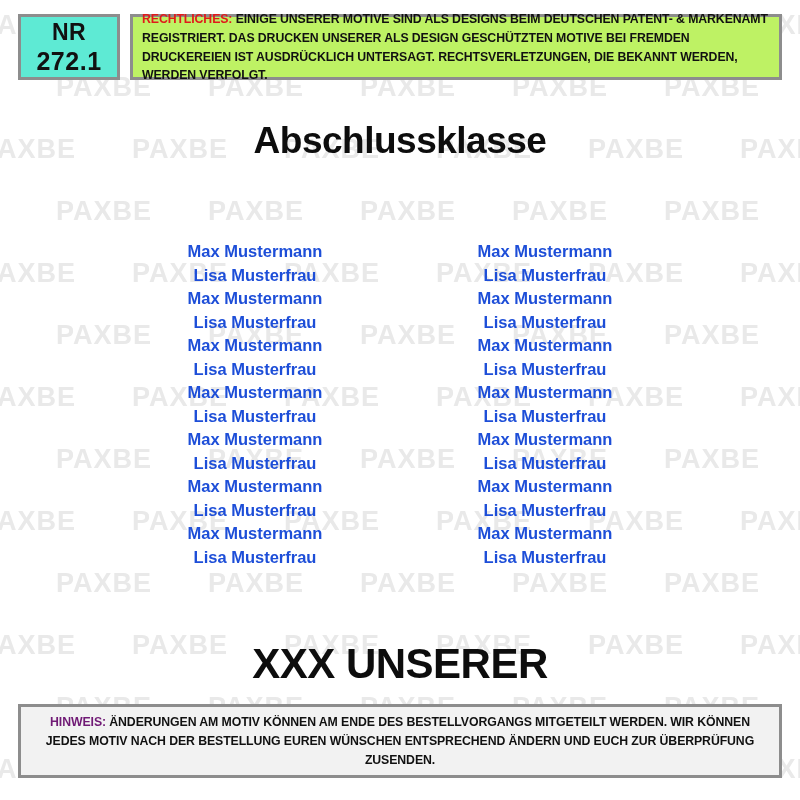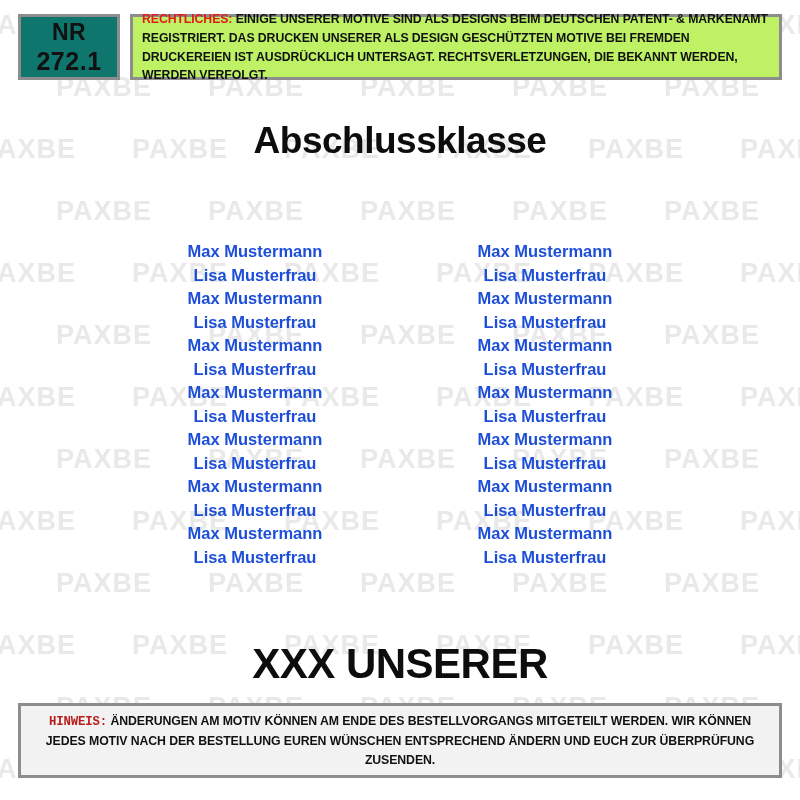--- a/index.html
+++ b/index.html
@@ -48,21 +48,21 @@
     left: 18px;
     right: 18px;
     height: 66px;
     display: flex;
     align-items: stretch;
     gap: 10px;
   }
   #nr-box {
     width: 96px;
     border: 3px solid #8d8d8d;
-    background: #0f766e;
+    background: #5eead4;
     display: flex;
     flex-direction: column;
     align-items: center;
     justify-content: center;
     line-height: 1;
   }
   #nr-label {
     font-weight: bold;
     font-size: 23px;
     color: #111;
@@ -176,22 +176,21 @@
   }
   #notice-text {
     font-size: 12.3px;
     font-weight: bold;
     line-height: 1.55;
     color: #111;
     text-transform: uppercase;
     letter-spacing: -0.1px;
   }
   .notice-lead {
-    color: #b91c1c;
-    font-family: Liberation Mono, monospace;
+    color: #701a75;
   }
 </style>
 </head>
 <body>
 
 <div id="watermark-layer">
     <div class="wm" style="left: -20px; top: 10px; color: rgb(233, 233, 233);">PAXBE</div>
     <div class="wm" style="left: 132px; top: 10px; color: rgb(233, 233, 233);">PAXBE</div>
     <div class="wm" style="left: 284px; top: 10px; color: rgb(233, 233, 233);">PAXBE</div>
     <div class="wm" style="left: 436px; top: 10px; color: rgb(233, 233, 233);">PAXBE</div>

